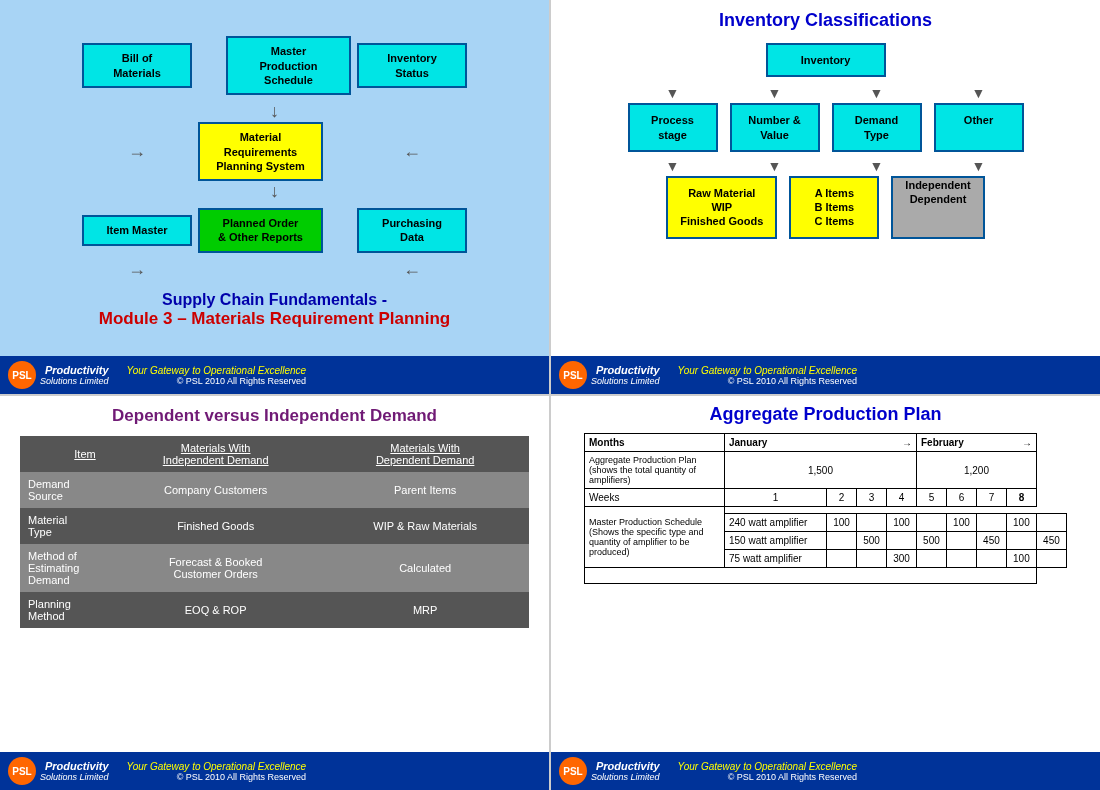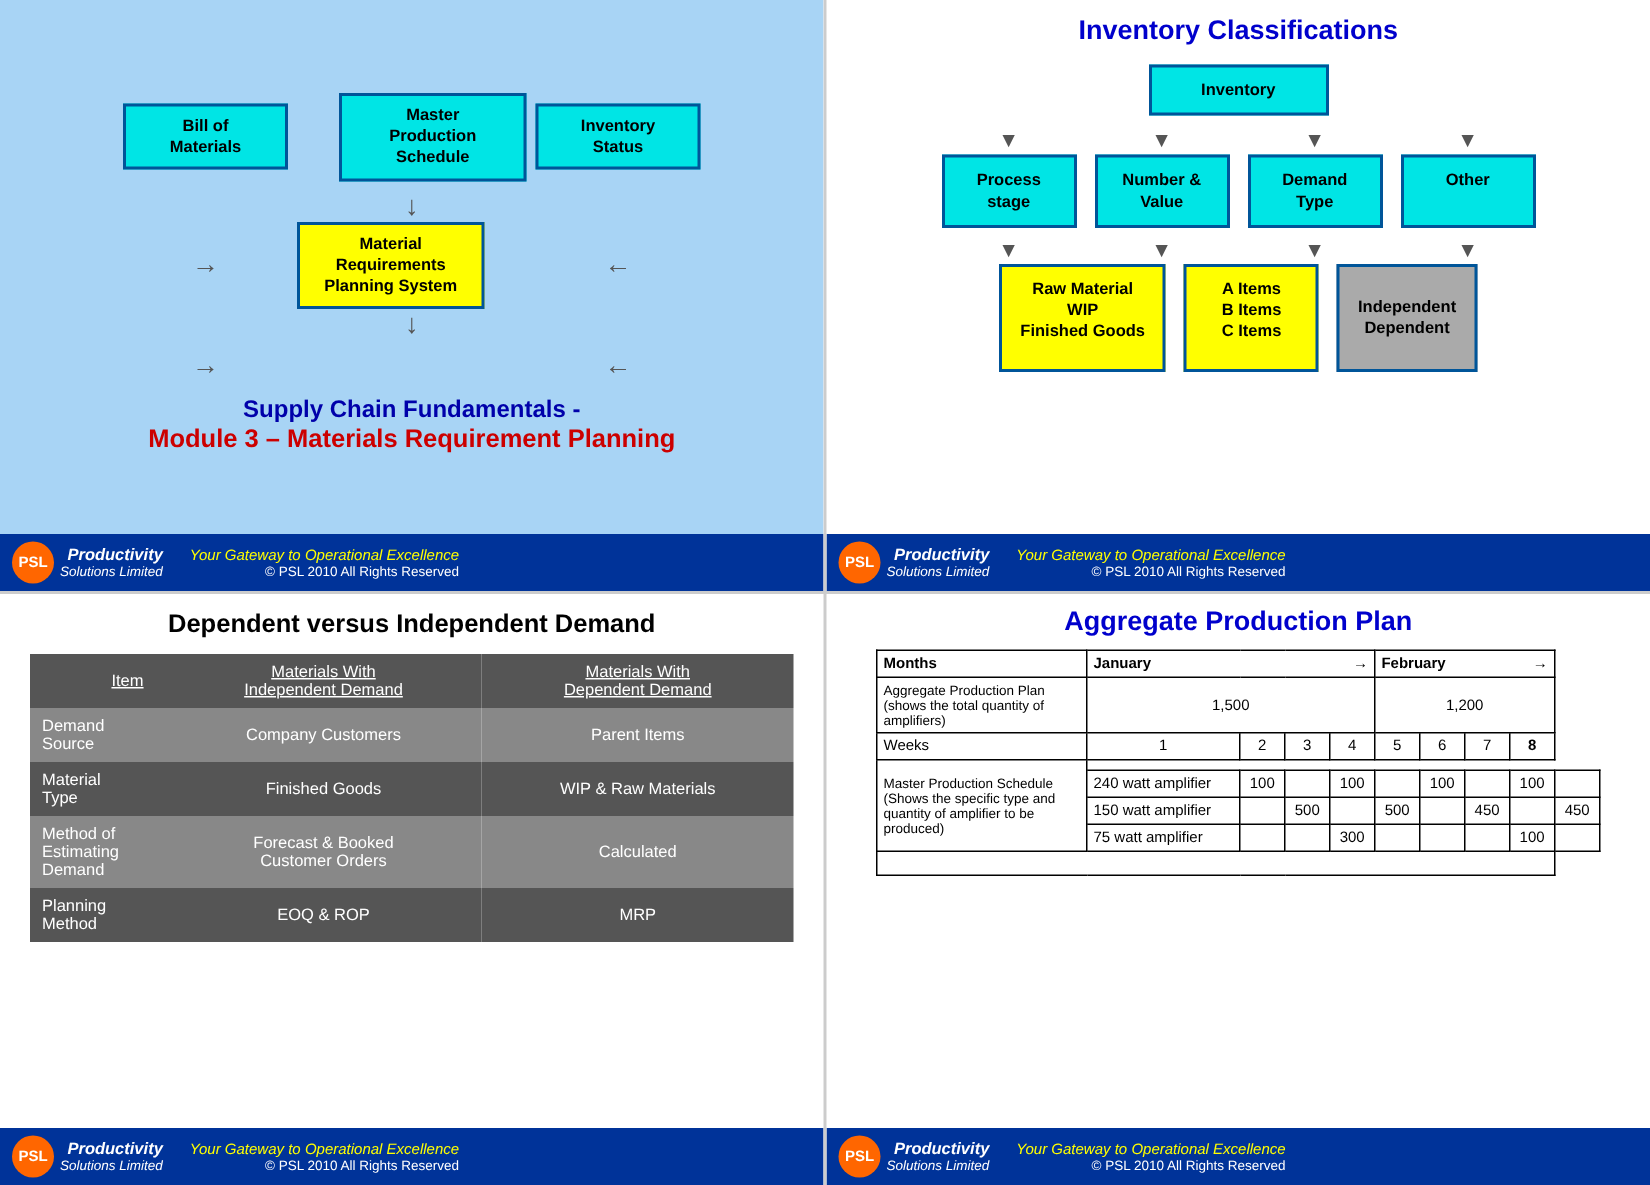--- a/index.html
+++ b/index.html
@@ -182,21 +182,21 @@
       padding: 8px 12px;
       text-align: center;
       font-size: 11px;
       font-weight: bold;
       min-width: 90px;
       line-height: 1.3;
     }
     .inv-box-gray {
       background: #aaaaaa;
       border: 2px solid #005599;
-      padding: 20px 12px;
+      padding: 0 12px;
       text-align: center;
       font-size: 11px;
       font-weight: bold;
       min-width: 90px;
       line-height: 1.3;
     }
     .inv-arrow-down {
       text-align: center;
       font-size: 14px;
       color: #555;
@@ -205,21 +205,21 @@
     
     .slide3-main {
       flex: 1;
       padding: 10px 20px;
       display: flex;
       flex-direction: column;
     }
     .slide3-title {
       font-size: 17px;
       font-weight: bold;
-      color: #000000;
+      color: #701a75;
       text-align: center;
       margin-bottom: 10px;
     }
     .dep-table {
       width: 100%;
       border-collapse: collapse;
       font-size: 11px;
     }
     .dep-table td {
       padding: 6px 8px;
@@ -296,20 +296,31 @@
           </td>
         </tr>
         <tr>
           <td style="text-align:center; color:#555; font-size:18px; padding:2px 0;">→</td>
           <td style="text-align:center;">
             <div style="color:#555; font-size:18px;">↓</div>
             <div class="box-yellow" style="width:125px;">Material<br>Requirements<br>Planning System</div>
             <div style="color:#555; font-size:18px;">↓</div>
           </td>
           <td style="text-align:center; color:#555; font-size:18px; padding:2px 0;">←</td>
+        </tr>
+        <tr>
+          <td style="vertical-align:middle;">
+            <div class="box-cyan" style="width:110px;">Item Master</div>
+          </td>
+          <td style="vertical-align:bottom; text-align:center;">
+            <div class="box-green" style="width:125px;">Planned Order<br>&amp; Other Reports</div>
+          </td>
+          <td style="vertical-align:middle;">
+            <div class="box-cyan" style="width:110px;">Purchasing<br>Data</div>
+          </td>
         </tr>
         <tr>
           <td style="text-align:center; color:#555; font-size:18px;">→</td>
           <td></td>
           <td style="text-align:center; color:#555; font-size:18px;">←</td>
         </tr>
       </tbody>
         </table>
     </div>
     <div class="slide1-title">

